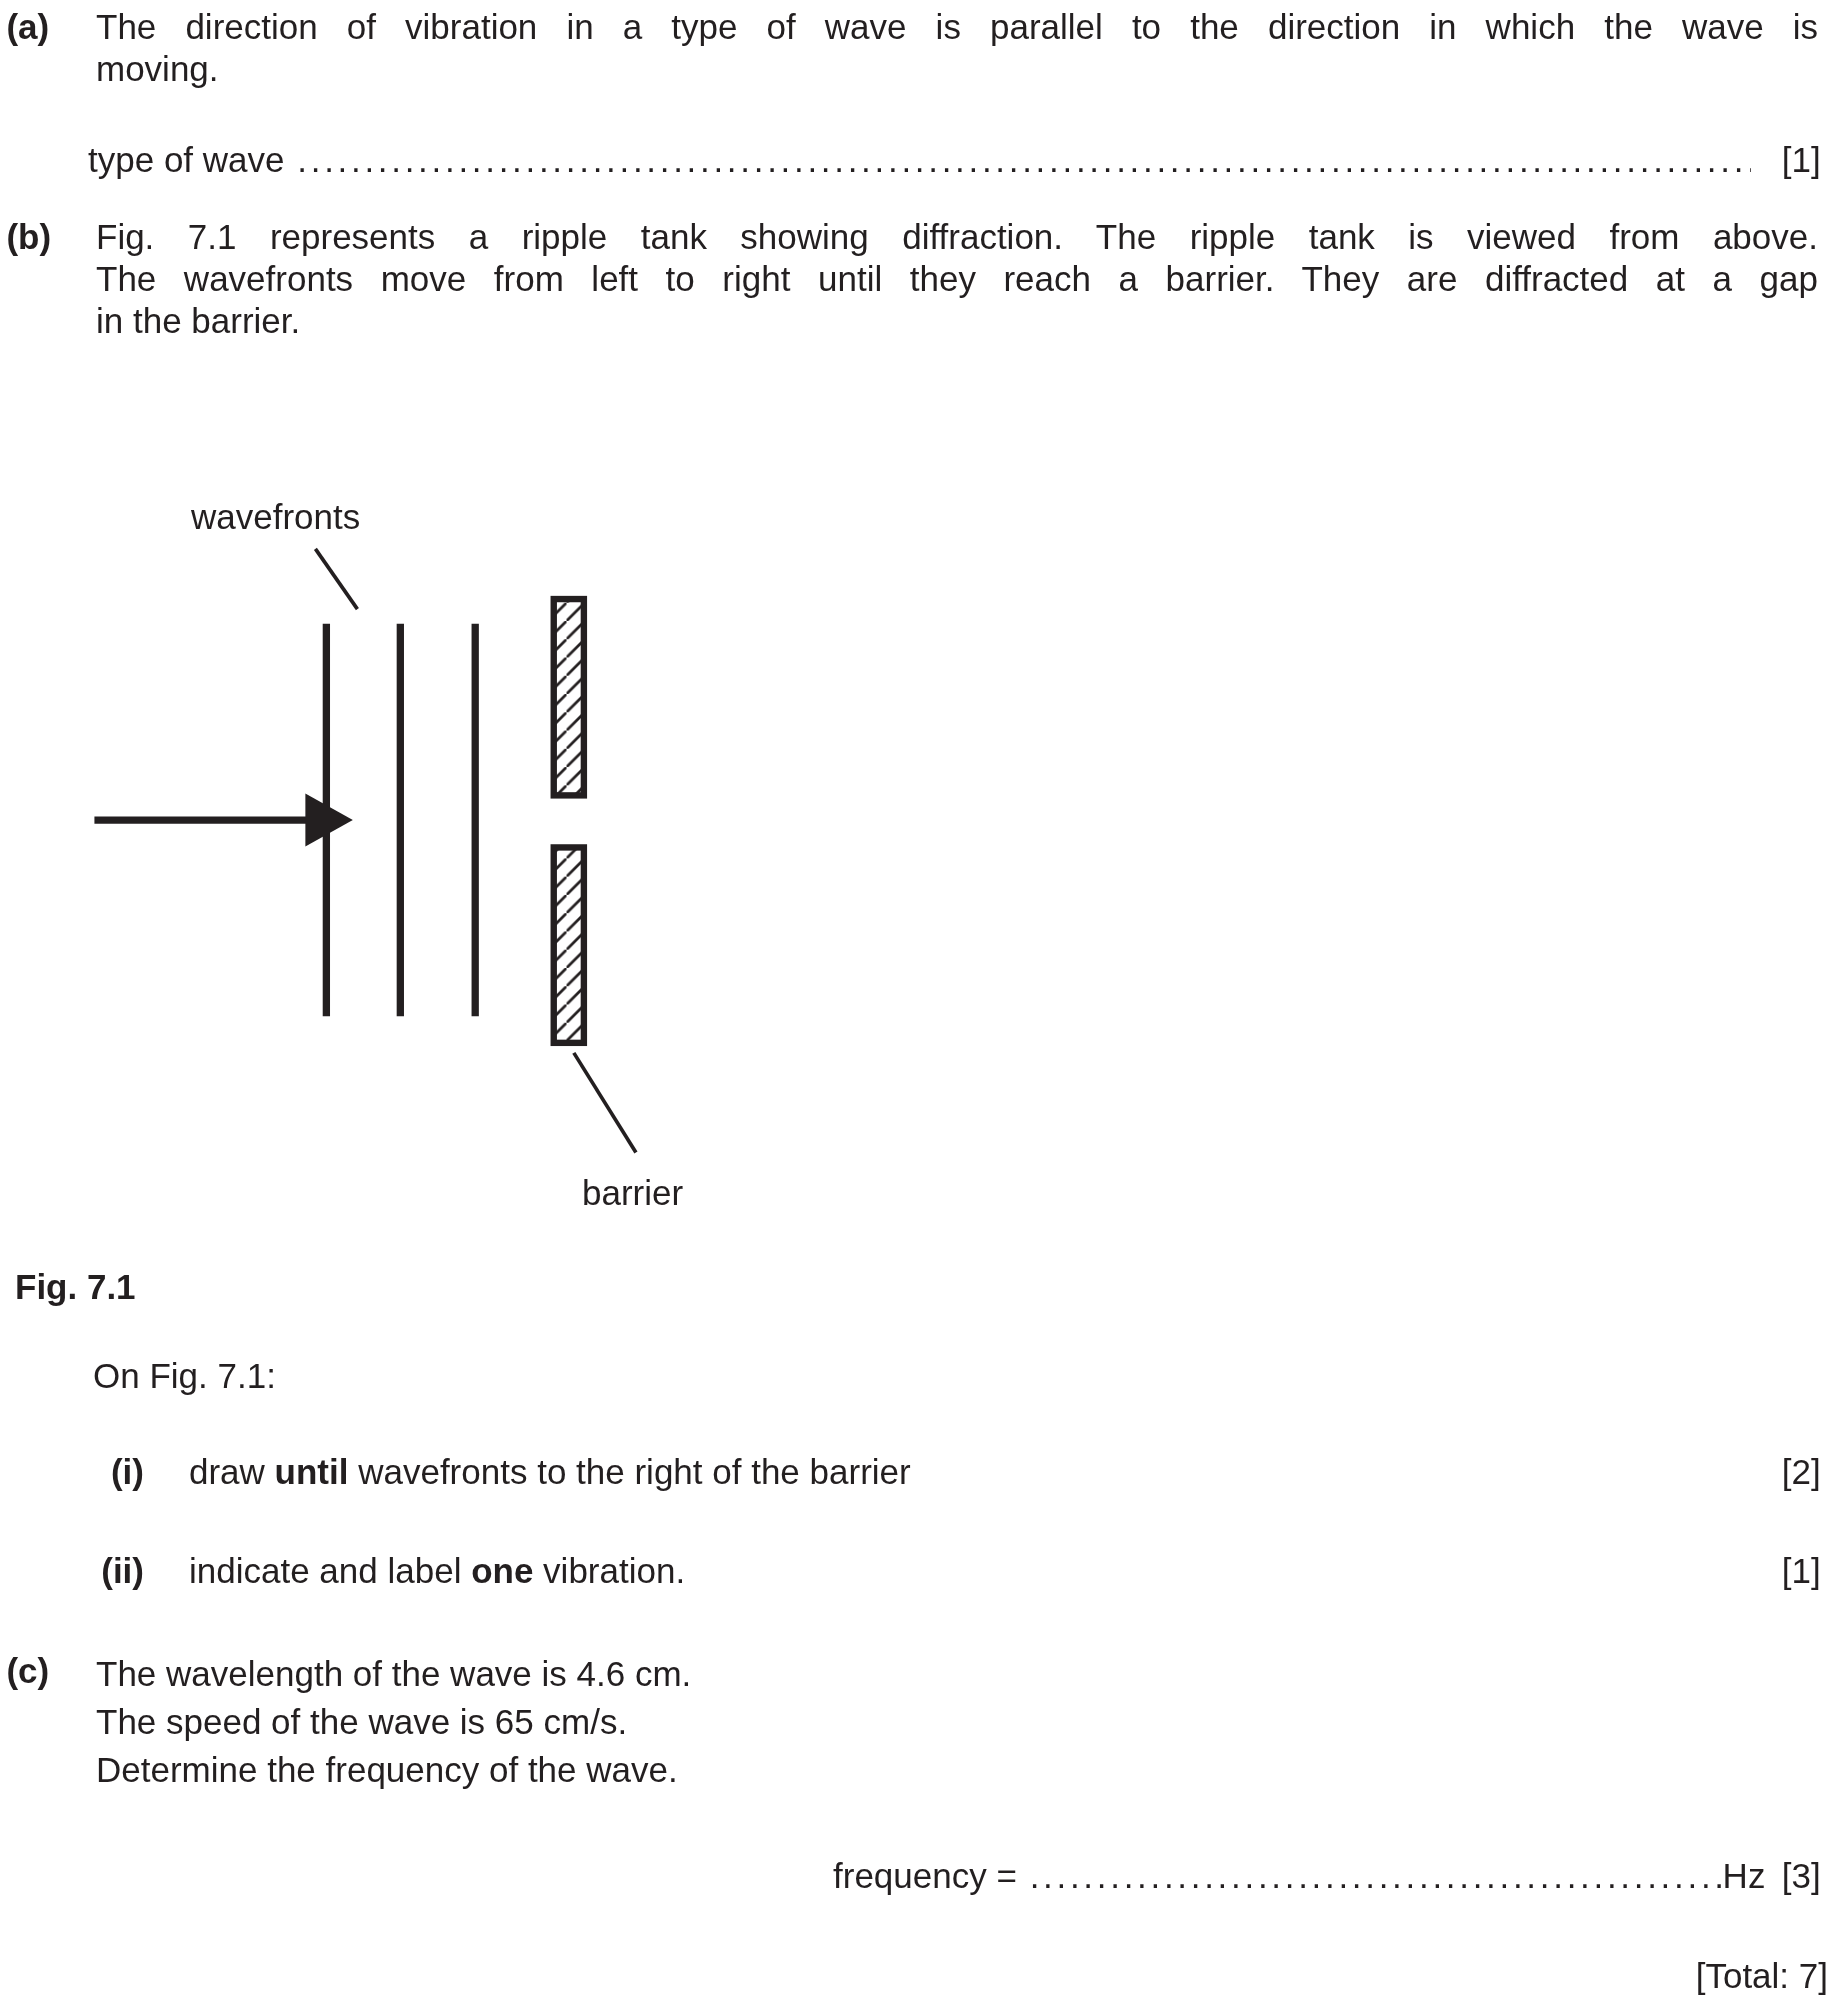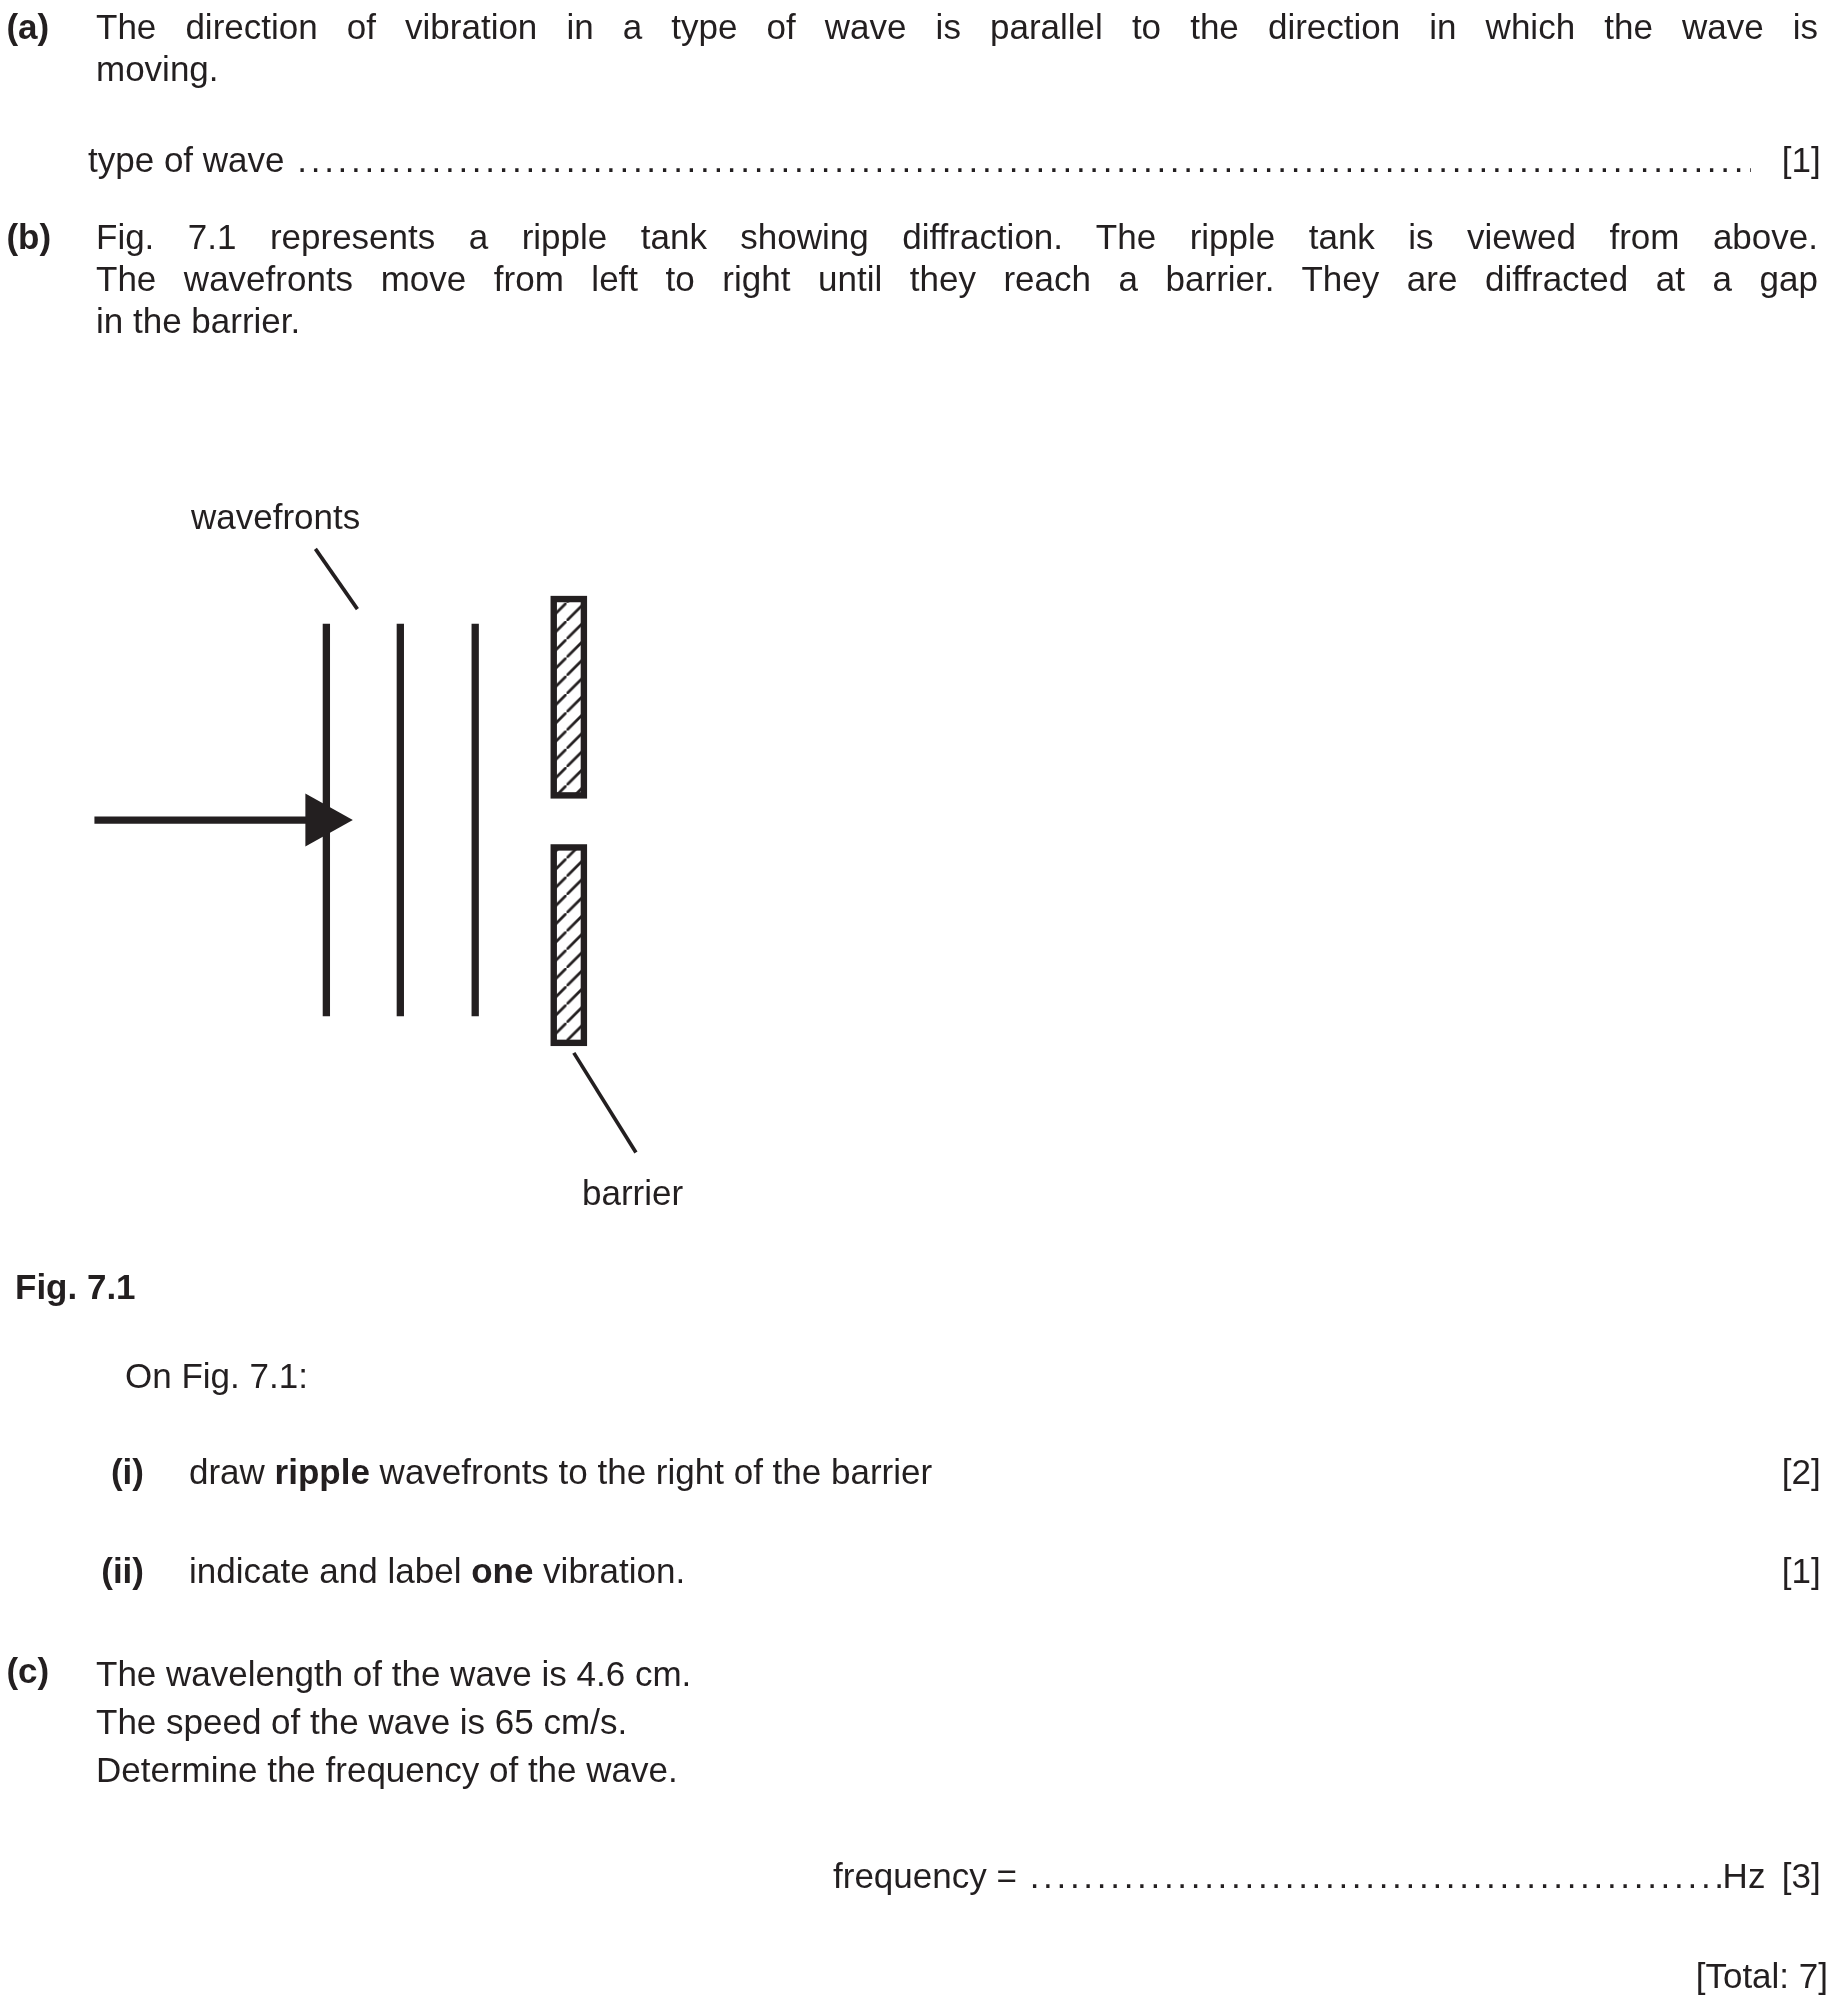--- a/index.html
+++ b/index.html
@@ -118,25 +118,25 @@
     <polygon points="386,898 334,869 334,927" fill="#231f20"></polygon>
 
     <rect x="606" y="656" width="33" height="215" fill="url(#hatch)" stroke="#231f20" stroke-width="7"></rect>
     <rect x="606" y="928" width="33" height="214" fill="url(#hatch)" stroke="#231f20" stroke-width="7"></rect>
 
     <line class="ink" x1="628" y1="1153" x2="696" y2="1262" stroke-width="4"></line>
   </svg>
 
   <div class="fig-caption">Fig. 7.1</div>
 
-  <div class="abs" style="left:93px; top:1355px;margin-left:32px;">On Fig. 7.1:</div>
+  <div class="abs" style="left:93px; top:1355px;">On Fig. 7.1:</div>
 
   <div class="item-row" style="top:1451px;">
     <span class="item-label">(i)</span>
-    <span class="item-text"><span>draw </span><span class="bold">ripple</span><span> wavefronts to the right of the barrier</span></span>
+    <span class="item-text"><span>draw </span><span class="bold">until</span><span> wavefronts to the right of the barrier</span></span>
     <span class="item-mark">[2]</span>
   </div>
 
   <div class="item-row" style="top:1550px;">
     <span class="item-label">(ii)</span>
     <span class="item-text"><span>indicate and label </span><span class="bold">one</span><span> vibration.</span></span>
     <span class="item-mark">[1]</span>
   </div>
 
   <div class="qlabel" style="top:1650px;">(c)</div>

